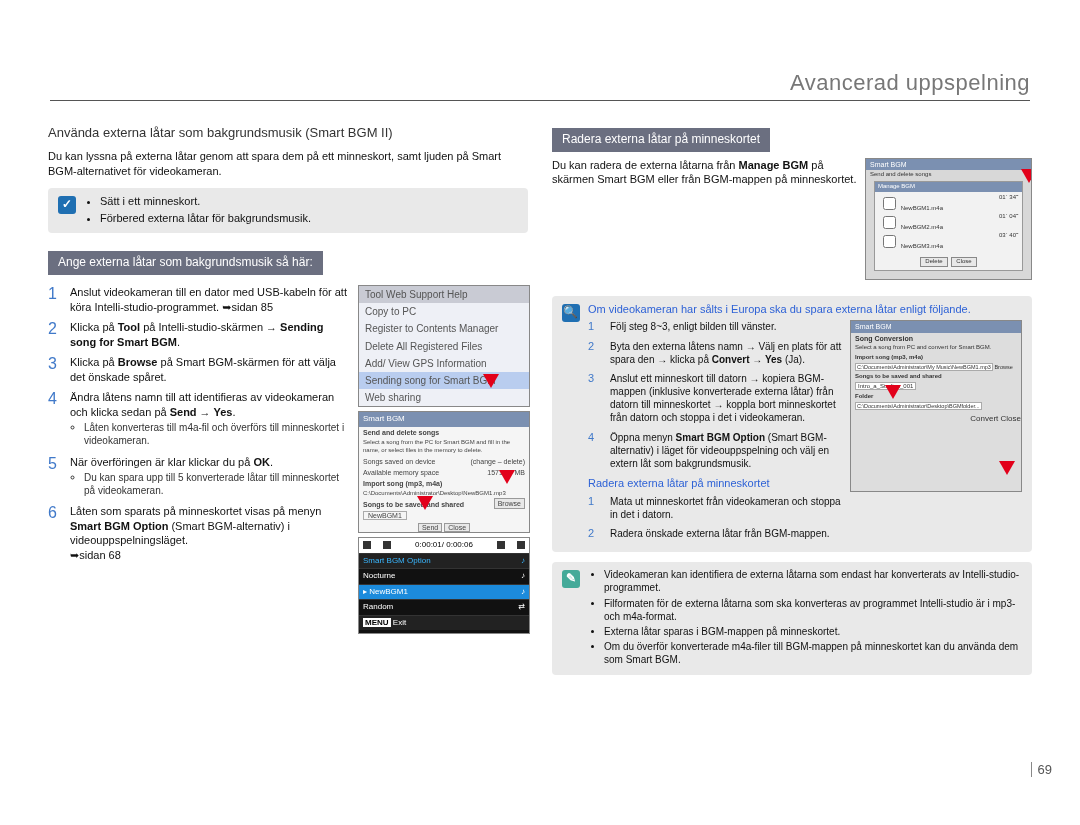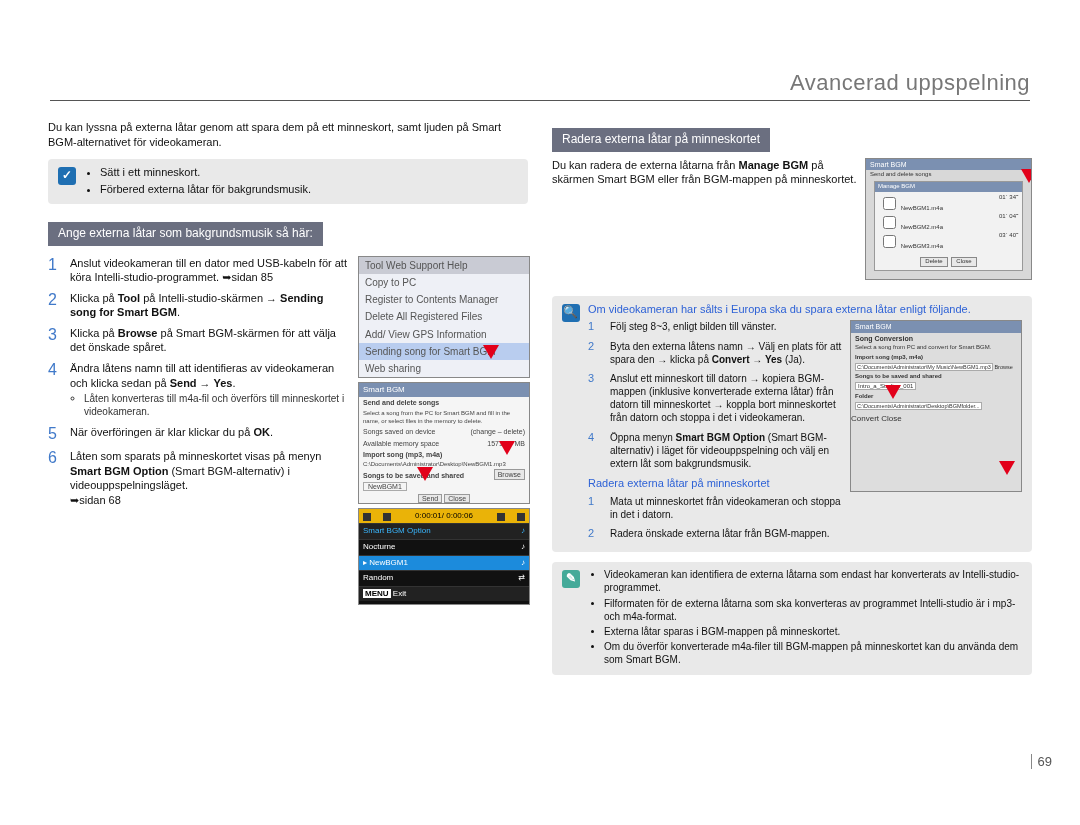--- a/index.html
+++ b/index.html
@@ -29,43 +29,44 @@
   .img-stack .img-stub{width:170px;margin-bottom:4px}
   .arrow{position:absolute;width:0;height:0;border-left:8px solid transparent;border-right:8px solid transparent;border-top:14px solid #e2001a}
   .tool-menu{height:120px;background:#eef0f6}
   .tool-menu .row{padding:2px 6px;font-size:10px;color:#555}
   .tool-menu .hl{background:#b9cdef}
   .smart-bgm{height:120px;background:#f5f5f5}
   .sb-hd{background:#7b90b1;color:#fff;font-size:8px;padding:2px 4px}
   .sb-row{padding:1px 4px;font-size:7px;color:#444}
   .sb-browse{float:right;background:#e8e8e8;border:1px solid #999;padding:0 3px;font-size:7px}
   .player{height:95px;background:#111;color:#fff;font-size:8px}
-  .player-top{background:#eab308;color:#000;display:flex;align-items:flex-end;gap:12px;padding:2px 4px;font-size:8px}
+  .player-top{background:#ffffff;color:#000;display:flex;align-items:center;gap:12px;padding:2px 4px;font-size:8px}
   .player-top .sq{width:8px;height:8px;background:#333}
   .option-list .r{padding:2px 4px;border-top:1px solid #333;display:flex;justify-content:space-between}
   .option-list .sel{background:#1c8bdc}
   .top-right-img{float:right;width:165px;height:120px;margin:0 0 6px 8px}
   .mgr{background:#d8d8d8;position:relative;height:120px}
   .mgr .win{position:absolute;left:8px;top:22px;right:8px;bottom:8px;background:#f2f2f2;border:1px solid #999;font-size:6px}
   .mgr .btn{display:inline-block;background:#e8e8e8;border:1px solid #888;padding:0 4px;margin:1px;font-size:6px}
   .mid-right-img{float:right;width:170px;height:170px;margin:0 0 6px 8px;background:#ddd;position:relative}
   .small-txt{font-size:10px}
-  .pagenum{position:absolute;right:28px;bottom:56px;font-size:13px;color:#555;border-left:1px solid #888;padding-left:6px}
+  .pagenum{position:absolute;right:28px;bottom:48px;font-size:13px;color:#555;border-left:1px solid #888;padding-left:6px}
   .clearfix::after{content:"";display:block;clear:both}
 </style>
 </head>
 <body>
 
 <div class="page">
   <div class="pagetitle">Avancerad uppspelning</div>
   <div class="pagerule"></div>
 
   <div class="cols">
 
     <div class="col">
+      <div class="subhead">Använda externa låtar som bakgrundsmusik (Smart BGM II)</div>
       <div>Du kan lyssna på externa låtar genom att spara dem på ett minneskort, samt ljuden på Smart BGM-alternativet för videokameran.</div>
 
       <div class="note-box">
         <span class="note-icon ic-blue">✓</span>
         <ul class="bul">
           <li>Sätt i ett minneskort.</li>
           <li>Förbered externa låtar för bakgrundsmusik.</li>
         </ul>
       </div>
 
@@ -150,21 +151,23 @@
           <li>
               <span class="num-ix">4</span>
             <div class="li-body"><span>Ändra låtens namn till att identifieras av videokameran och klicka sedan på </span><span class="bold">Send → Yes</span><span>.</span>
               <ul class="sub-bul">
                   <li>Låten konverteras till m4a-fil och överförs till minneskortet i videokameran.</li>
                 </ul></div>
             </li>
           <li>
               <span class="num-ix">5</span>
             <div class="li-body"><span>När överföringen är klar klickar du på </span><span class="bold">OK</span><span>.</span>
-              </div>
+              <ul class="sub-bul">
+                  <li>Du kan spara upp till 5 konverterade låtar till minneskortet på videokameran.</li>
+                </ul></div>
             </li>
           <li>
               <span class="num-ix">6</span>
             <div class="li-body"><span>Låten som sparats på minneskortet visas på menyn </span><span class="bold">Smart BGM Option</span><span> (Smart BGM-alternativ) i videouppspelningsläget.</span><br><span>➥sidan 68</span></div>
             </li>
         </ol>
       </div>
     </div>
 
     <div class="col">
@@ -199,21 +202,21 @@
           <div class="img-stub mid-right-img">
             <div style="background:#7b90b1;color:#fff;font-size:7px;padding:1px 4px">Smart BGM</div>
             <div style="font-size:7px;padding:1px 4px" class="bold">Song Conversion</div>
             <div style="font-size:6px;padding:0 4px">Select a song from PC and convert for Smart BGM.</div>
             <div style="font-size:6px;padding:2px 4px" class="bold">Import song (mp3, m4a)</div>
             <div style="font-size:5.5px;padding:0 4px"><span style="background:#fff;border:1px solid #aaa;padding:0 1px">C:\Documents\Administrator\My Music\NewBGM1.mp3</span> <span class="btn" style="font-size:5.5px">Browse</span></div>
             <div style="font-size:6px;padding:2px 4px" class="bold">Songs to be saved and shared</div>
             <div style="font-size:6px;padding:0 4px"><span style="background:#fff;border:1px solid #aaa;padding:0 2px">Intro_a_Studies_001</span></div>
             <div style="font-size:6px;padding:2px 4px" class="bold">Folder</div>
             <div style="font-size:5.5px;padding:0 4px"><span style="background:#fff;border:1px solid #aaa;padding:0 1px">C:\Documents\Administrator\Desktop\BGMfolder...</span></div>
-            <div style="text-align:left;margin-top:4px">
+            <div style="text-align:right;margin-top:4px">
               <span class="btn">Convert</span>
               <span class="btn">Close</span>
             </div>
             <div class="arrow" style="left:34px;top:64px"></div>
             <div class="arrow" style="right:6px;bottom:16px"></div>
           </div>
 
           <ol class="num small-txt">
             <li>
                 <span class="num-ix" style="font-size:11px">1</span>

